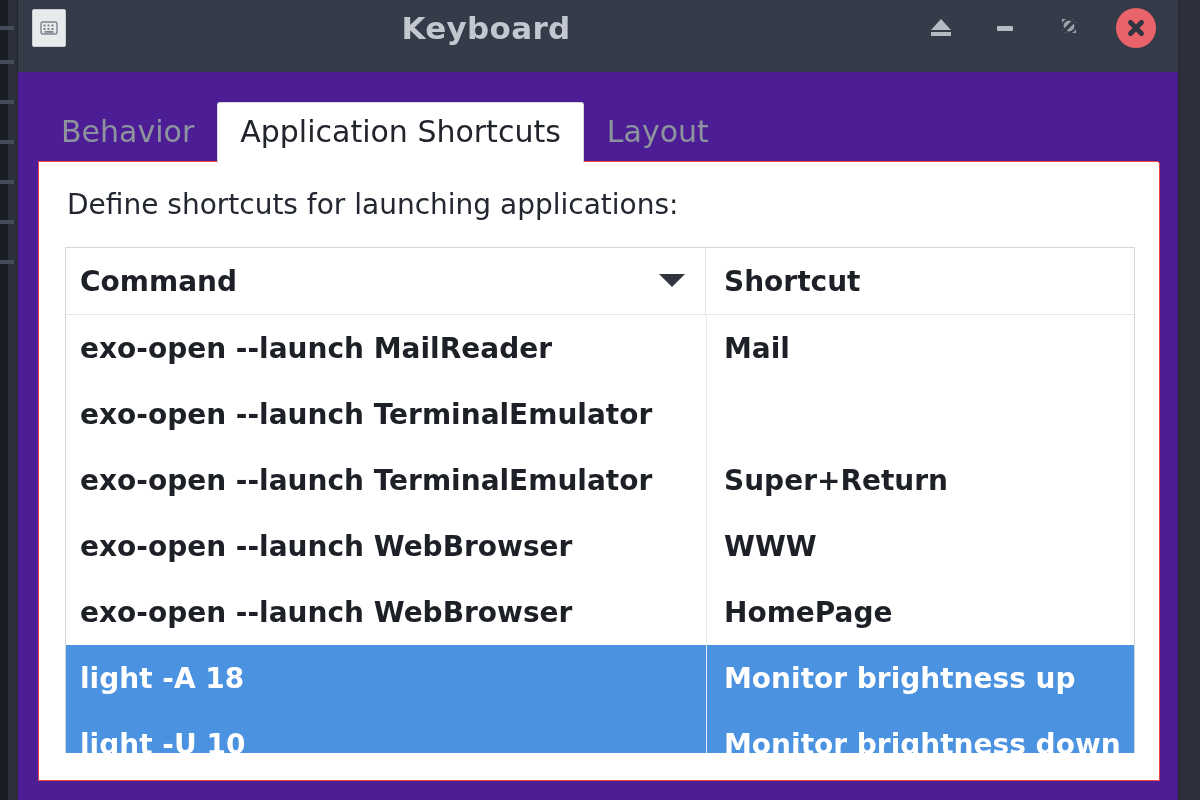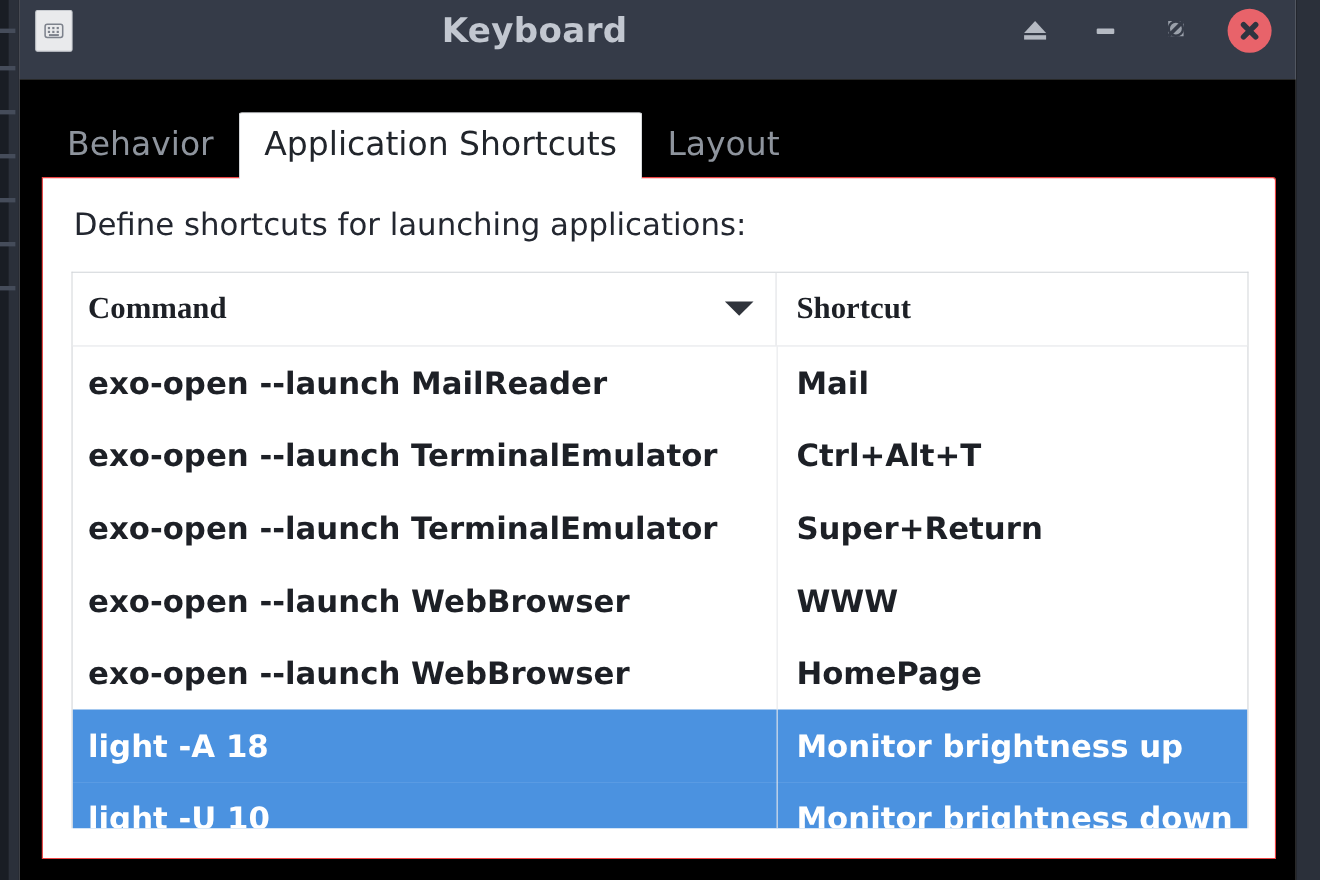--- a/index.html
+++ b/index.html
@@ -149,21 +149,21 @@
     background: #e8636a;
     display: flex;
     align-items: center;
     justify-content: center;
   }
 
   
   #content {
     position: relative;
     height: 728px;
-    background: #000000;
+    background: #4c1d95;
     padding: 0 18px 0 20px;
     box-sizing: border-box;
   }
   #tabstrip {
     display: flex;
     align-items: flex-end;
     height: 90px;
     padding-top: 18px;
     box-sizing: border-box;
     position: relative;
@@ -219,21 +219,20 @@
     overflow: hidden;
     position: relative;
   }
   #list-header {
     display: flex;
     height: 67px;
     align-items: center;
     background: #ffffff;
     border-bottom: 1px solid #e4e6e9;
     box-sizing: border-box;
-    font-family: Liberation Serif, serif;
   }
   .hdr-cell {
     font-size: 28px;
     font-weight: 700;
     color: #1d2026;
     display: flex;
     align-items: center;
     box-sizing: border-box;
     height: 100%;
     padding-left: 14px;
@@ -394,21 +393,20 @@
             </div>
           </div>
 
           <div class="row">
             <div class="cell cell-command">exo-open --launch MailReader</div>
             <div class="cell cell-shortcut">Mail</div>
           </div>
 
           <div class="row">
             <div class="cell cell-command">exo-open --launch TerminalEmulator</div>
-            <div class="cell cell-shortcut">Ctrl+Alt+T</div>
           </div>
 
           <div class="row">
             <div class="cell cell-command">exo-open --launch TerminalEmulator</div>
             <div class="cell cell-shortcut">Super+Return</div>
           </div>
 
           <div class="row">
             <div class="cell cell-command">exo-open --launch WebBrowser</div>
             <div class="cell cell-shortcut">WWW</div>

